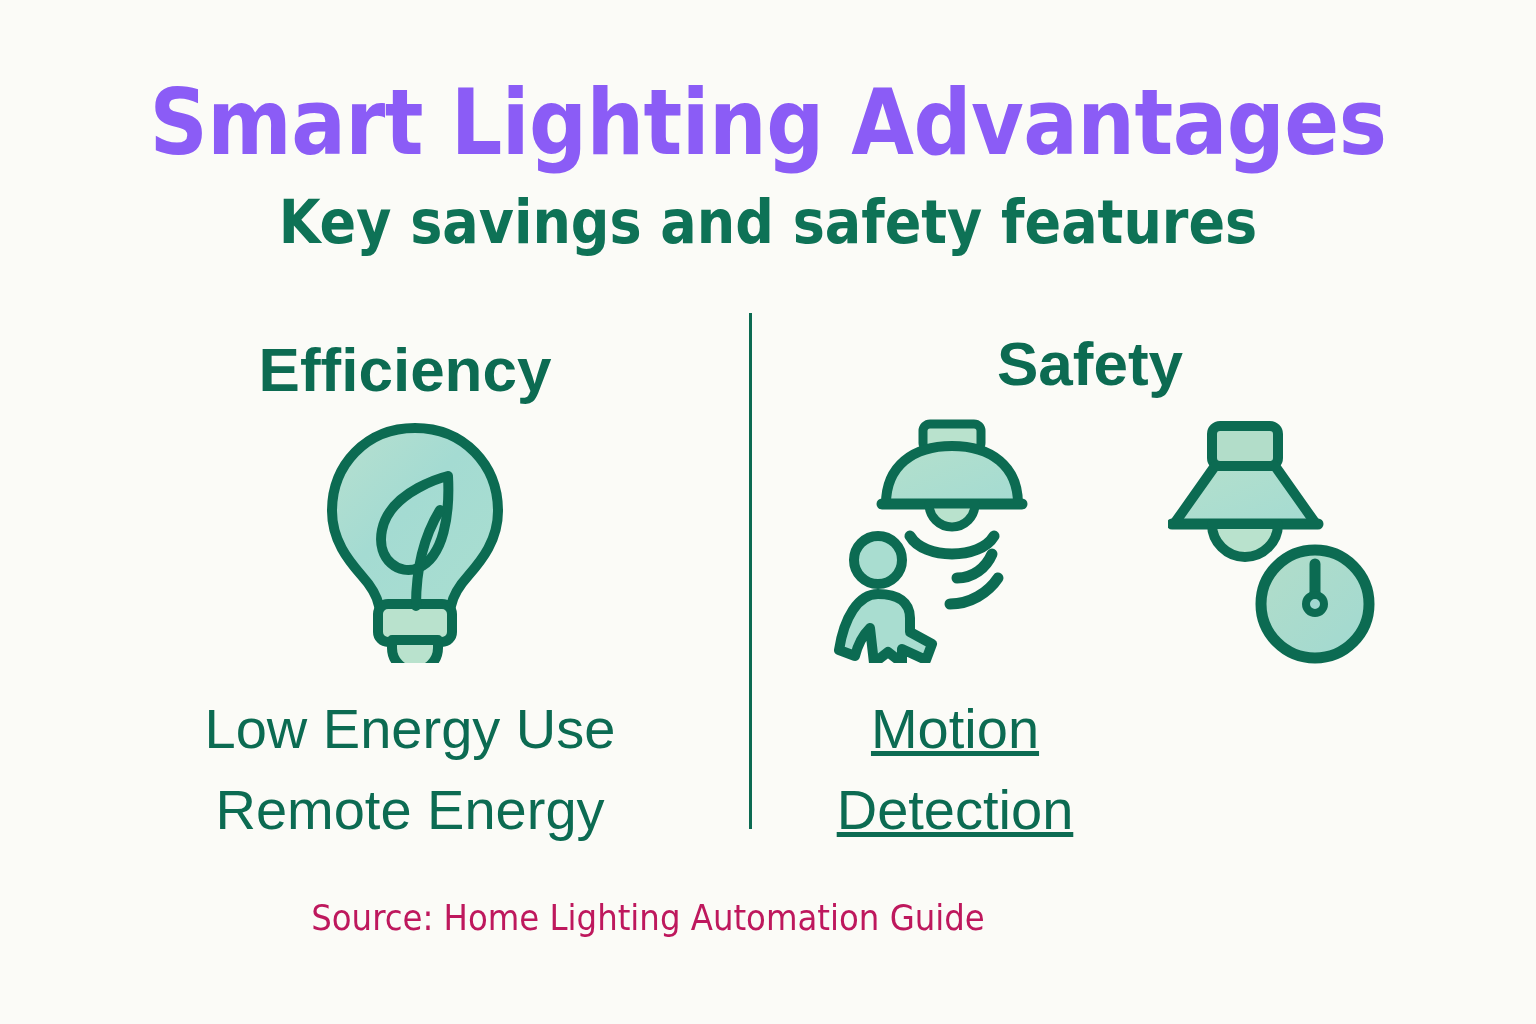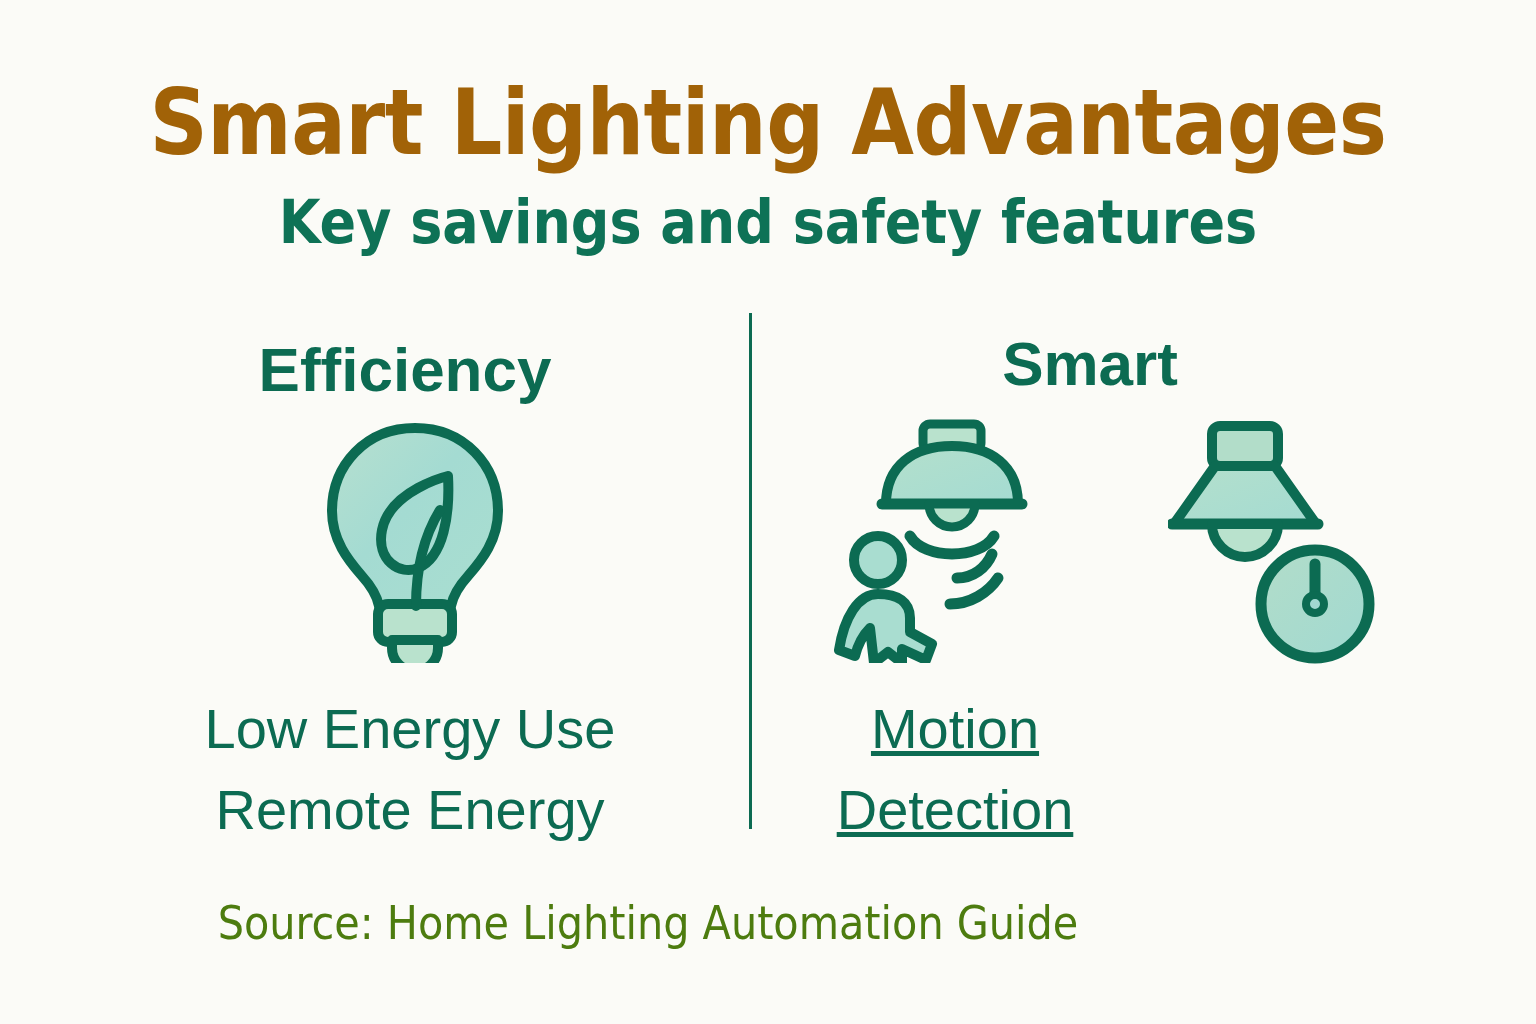--- a/index.html
+++ b/index.html
@@ -26,21 +26,21 @@
     top: 78px;
     left: 0;
     width: 1536px;
     text-align: center;
     font-family: "Liberation Sans Narrow", "DejaVu Sans Condensed", "Liberation Sans", sans-serif;
     font-stretch: condensed;
     font-weight: bold;
     font-size: 90px;
     line-height: 1.0;
     letter-spacing: -0.5px;
-    color: #a16207;
+    color: #8b5cf6;
     white-space: nowrap;
   }
   .subtitle {
     position: absolute;
     top: 192px;
     left: 0;
     width: 1536px;
     text-align: center;
     font-family: "Liberation Sans Narrow", "DejaVu Sans Condensed", "Liberation Sans", sans-serif;
     font-stretch: condensed;
@@ -120,23 +120,23 @@
   
   .source {
     position: absolute;
     top: 900px;
     left: 0;
     width: 1296px;
     text-align: center;
     font-family: "Liberation Sans Narrow", "DejaVu Sans Condensed", "Liberation Sans", sans-serif;
     font-stretch: condensed;
     font-weight: normal;
-    font-size: 46px;
-    line-height: 1.0;
-    color: #4d7c0f;
+    font-size: 36px;
+    line-height: 1.0;
+    color: #be185d;
     white-space: nowrap;
   }
 </style>
 </head>
 <body>
 
 <div id="infographic">
 
   <div class="title">Smart Lighting Advantages</div>
   <div class="subtitle">Key savings and safety features</div>
@@ -175,21 +175,21 @@
 
       <path d="M96 188 C 96 150 104 118 120 92" fill="none" stroke="#0c6b52" stroke-width="10" stroke-linecap="round"></path>
     </svg>
   </div>
 
   <div class="item-label" id="label-efficiency">
     <div>Low Energy Use</div>
     <div>Remote Energy</div>
   </div>
 
-  <div class="panel-heading" id="heading-safety">Smart</div>
+  <div class="panel-heading" id="heading-safety">Safety</div>
 
   <div class="icon-wrap" id="icon-motion">
     <svg viewBox="0 0 235 245" width="235" height="245" aria-hidden="true">
       <defs>
         <linearGradient id="gdome1" x1="0" y1="0" x2="1" y2="1">
           <stop offset="0%" stop-color="#b4e0cc"></stop>
           <stop offset="100%" stop-color="#a4dbd2"></stop>
         </linearGradient>
       </defs>
 

